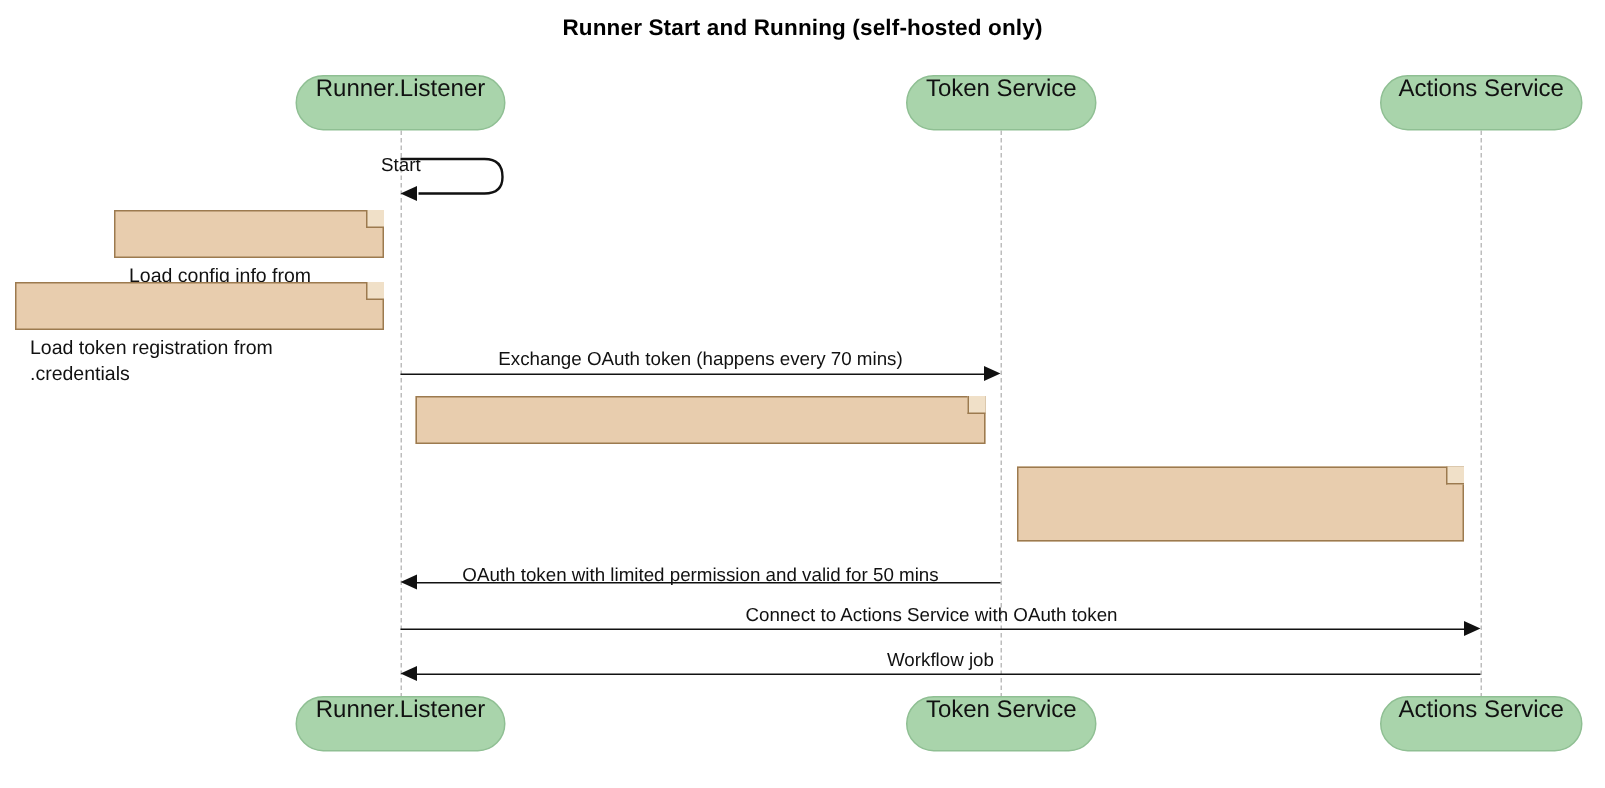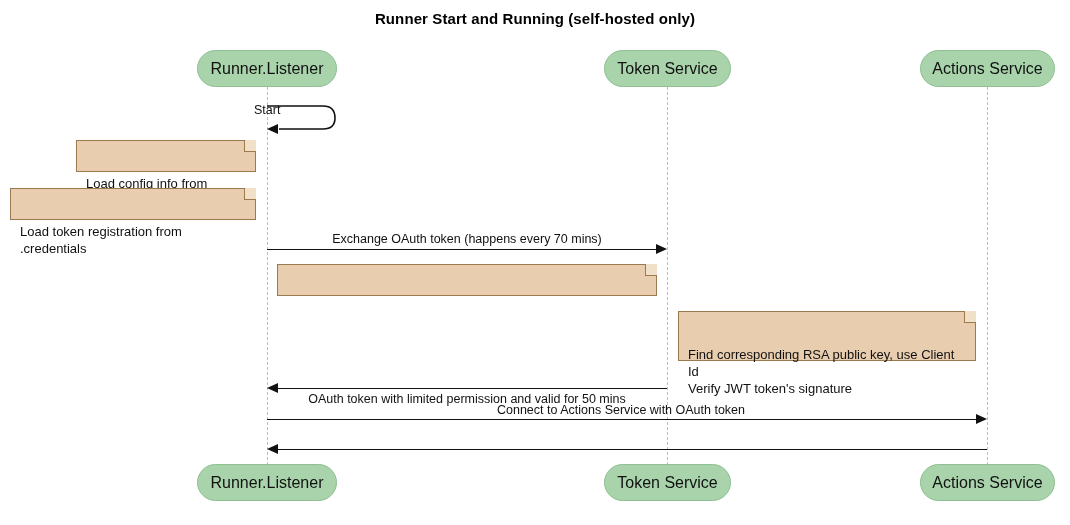--- a/index.html
+++ b/index.html
@@ -31,21 +31,20 @@
     font-weight: bold;
     color: #000;
     letter-spacing: 0.1px;
   }
   .participant {
     position: absolute;
     background: #a9d4ab;
     border: 1px solid #8fbf93;
     border-radius: 19px;
     display: flex;
-    align-items: center;
     justify-content: center;
     font-size: 16px;
     color: #111;
     box-sizing: border-box;
     height: 37px;
   }
   .lifeline {
     position: absolute;
     width: 0;
     border-left: 1px dashed #bdbdbd;
@@ -148,32 +147,31 @@
   <div class="msg-label" style="left:267px; top:232px; width:400px;">Exchange OAuth token (happens every 70 mins)</div>
   <div class="msg-line" style="left:267px; top:249px; width:390px;"></div>
   <div class="arrow-head right" style="left:656px; top:243.5px;"></div>
 
   <div class="note" style="left:277px; top:264px; width:380px; height:32px;">
     <span class="fold"></span>
   </div>
 
   <div class="note" style="left:678px; top:311px; width:298px; height:50px;">
     <span class="fold"></span>
-    <span>Find corresponding RSA public key, use Client Id
-Verify JWT token's signature</span>
   </div>
 
-  <div class="msg-label" style="left:267px; top:392px; width:400px;">OAuth token with limited permission and valid for 50 mins</div>
+  <div class="msg-label" style="left:267px; top:376px; width:400px;">OAuth token with limited permission and valid for 50 mins</div>
   <div class="msg-line" style="left:278px; top:388px; width:389px;"></div>
   <div class="arrow-head left" style="left:267px; top:382.5px;"></div>
 
   <div class="msg-label" style="left:261px; top:403px; width:720px;">Connect to Actions Service with OAuth token</div>
   <div class="msg-line" style="left:267px; top:419px; width:710px;"></div>
   <div class="arrow-head right" style="left:976px; top:413.5px;"></div>
 
+  <div class="msg-label" style="left:427px; top:433px; width:400px;">Workflow job</div>
   <div class="msg-line" style="left:278px; top:449px; width:709px;"></div>
   <div class="arrow-head left" style="left:267px; top:443.5px;"></div>
 
   <div class="participant" style="left:197px; top:464px; width:140px;">
     <span>Runner.Listener</span>
   </div>
   <div class="participant" style="left:604px; top:464px; width:127px;">
     <span>Token Service</span>
   </div>
   <div class="participant" style="left:920px; top:464px; width:135px;">

